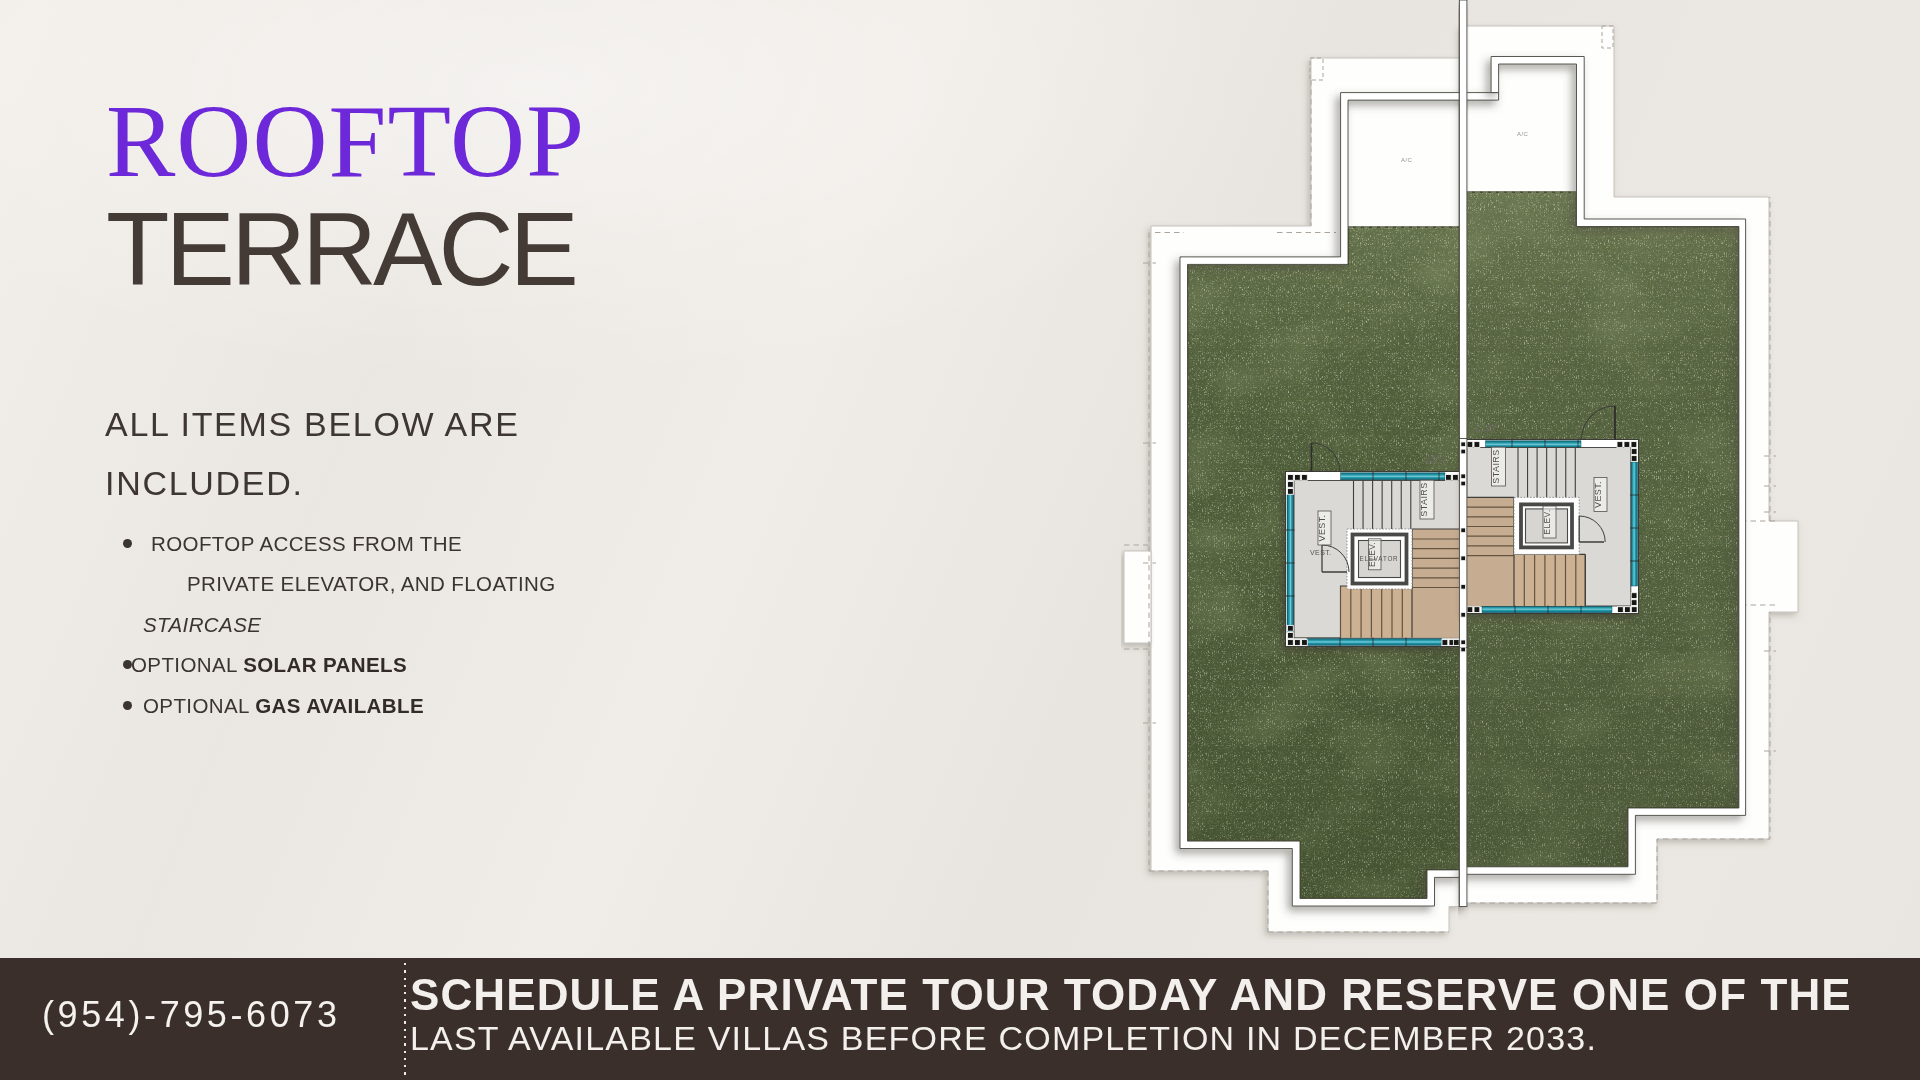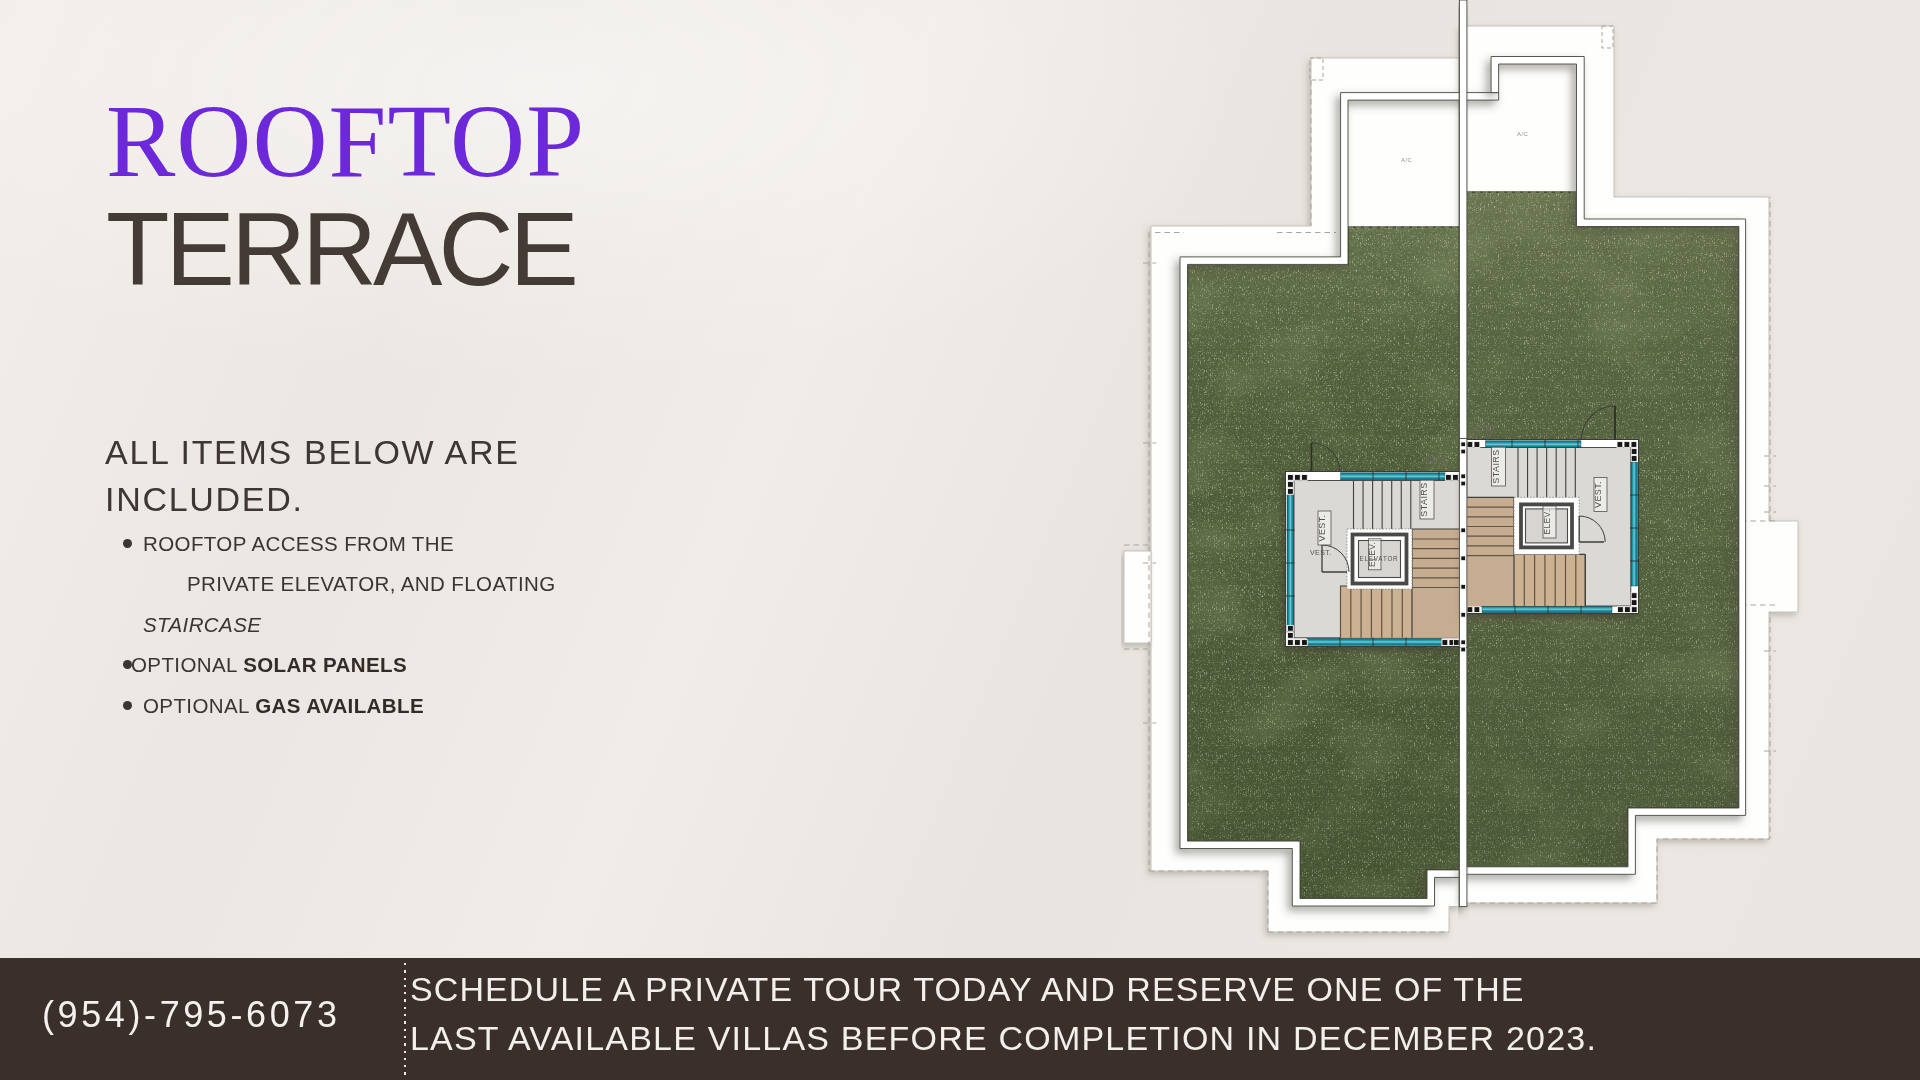--- a/index.html
+++ b/index.html
@@ -10,47 +10,47 @@
 </style>
 </head>
 <body>
 
 <div class="abs" style="left:0;top:0;width:1920px;height:1080px;background:radial-gradient(1200px 500px at 28% 8%, rgba(255,255,255,0.5), rgba(255,255,255,0) 60%);"></div>
 
 <div class="abs" style="left:106px;top:87px;font-family:'Liberation Serif',serif;font-size:104px;line-height:107px;letter-spacing:1px;color:#6d28d9;">ROOFTOP</div>
 
 <div class="abs" style="left:106px;top:196px;font-family:Liberation Sans, sans-serif;font-size:104px;line-height:107px;letter-spacing:-4px;color:#453b36;">TERRACE</div>
 
-<div class="abs" style="left:105px;top:395px;font-size:34px;line-height:47px;letter-spacing:1.7px;color:#3d3633;margin-top:34px;">ALL ITEMS BELOW ARE<br>INCLUDED.</div>
+<div class="abs" style="left:105px;top:395px;font-size:34px;line-height:59px;letter-spacing:1.7px;color:#3d3633;">ALL ITEMS BELOW ARE<br>INCLUDED.</div>
 
 <div class="abs" style="left:123px;top:539px;width:9px;height:9px;border-radius:50%;background:#3b3431;"></div>
 
-<div class="abs" style="left:143px;top:531.9px;font-size:20.5px;letter-spacing:0.4px;color:#3b3431;">ROOFTOP ACCESS FROM THE</div>
+<div class="abs" style="left:151px;top:531.9px;font-size:20.5px;letter-spacing:0.4px;color:#3b3431;">ROOFTOP ACCESS FROM THE</div>
 
 <div class="abs" style="left:143px;top:572.4px;font-size:20.5px;letter-spacing:0.4px;color:#3b3431;margin-left:44px;">PRIVATE ELEVATOR, AND FLOATING</div>
 
 <div class="abs" style="left:143px;top:612.8px;font-size:20.5px;letter-spacing:0.4px;color:#3b3431;font-style:italic;">STAIRCASE</div>
 
 <div class="abs" style="left:123px;top:660px;width:9px;height:9px;border-radius:50%;background:#3b3431;"></div>
 
 <div class="abs" style="left:131px;top:653.2px;font-size:20.5px;letter-spacing:0.4px;color:#3b3431;">OPTIONAL <b style="color:#332b27;">SOLAR PANELS</b></div>
 
 <div class="abs" style="left:123px;top:700.7px;width:9px;height:9px;border-radius:50%;background:#3b3431;"></div>
 
 <div class="abs" style="left:143px;top:693.8px;font-size:20.5px;letter-spacing:0.4px;color:#3b3431;">OPTIONAL <b style="color:#332b27;">GAS AVAILABLE</b></div>
 
 <div class="abs" style="left:0;top:958px;width:1920px;height:122px;background:#3a2f2a;"></div>
 
 <div class="abs" style="left:42px;top:994px;font-size:36px;letter-spacing:3.6px;color:#f4f1ee;">(954)-795-6073</div>
 
 <div class="abs" style="left:404px;top:963px;width:2.4px;height:115px;background:repeating-linear-gradient(to bottom,#efece8 0px,#efece8 2.2px,rgba(0,0,0,0) 2.2px,rgba(0,0,0,0) 7.3px);"></div>
 
-<div class="abs" style="left:410px;top:970px;font-size:34px;letter-spacing:1.1px;color:#f2efec;">SCHEDULE A PRIVATE TOUR TODAY AND RESERVE ONE OF THE</div>
-
-<div class="abs" style="left:410px;top:1019px;font-size:34px;letter-spacing:1.2px;color:#f2efec;">LAST AVAILABLE VILLAS BEFORE COMPLETION IN DECEMBER 2023.</div>
+<div class="abs" style="left:410px;top:970px;font-size:44px;letter-spacing:1.1px;color:#f2efec;font-weight:bold;">SCHEDULE A PRIVATE TOUR TODAY AND RESERVE ONE OF THE</div>
+
+<div class="abs" style="left:410px;top:1019px;font-size:34px;letter-spacing:1.2px;color:#f2efec;">LAST AVAILABLE VILLAS BEFORE COMPLETION IN DECEMBER 2033.</div>
 
 <svg class="abs" style="left:1100px;top:0;" width="820" height="1080" viewBox="1100 0 820 1080">
 <defs>
 <filter id="wallsh" x="-15%" y="-15%" width="130%" height="130%">
   <feDropShadow dx="-4" dy="4.5" stdDeviation="4.5" flood-color="#4a443c" flood-opacity="0.5"></feDropShadow>
 </filter>
 <filter id="boxsh" x="-15%" y="-15%" width="130%" height="130%">
   <feDropShadow dx="-3.5" dy="4" stdDeviation="3.5" flood-color="#3c362e" flood-opacity="0.45"></feDropShadow>
 </filter>
 <filter id="slabsh" x="-10%" y="-10%" width="120%" height="120%">

